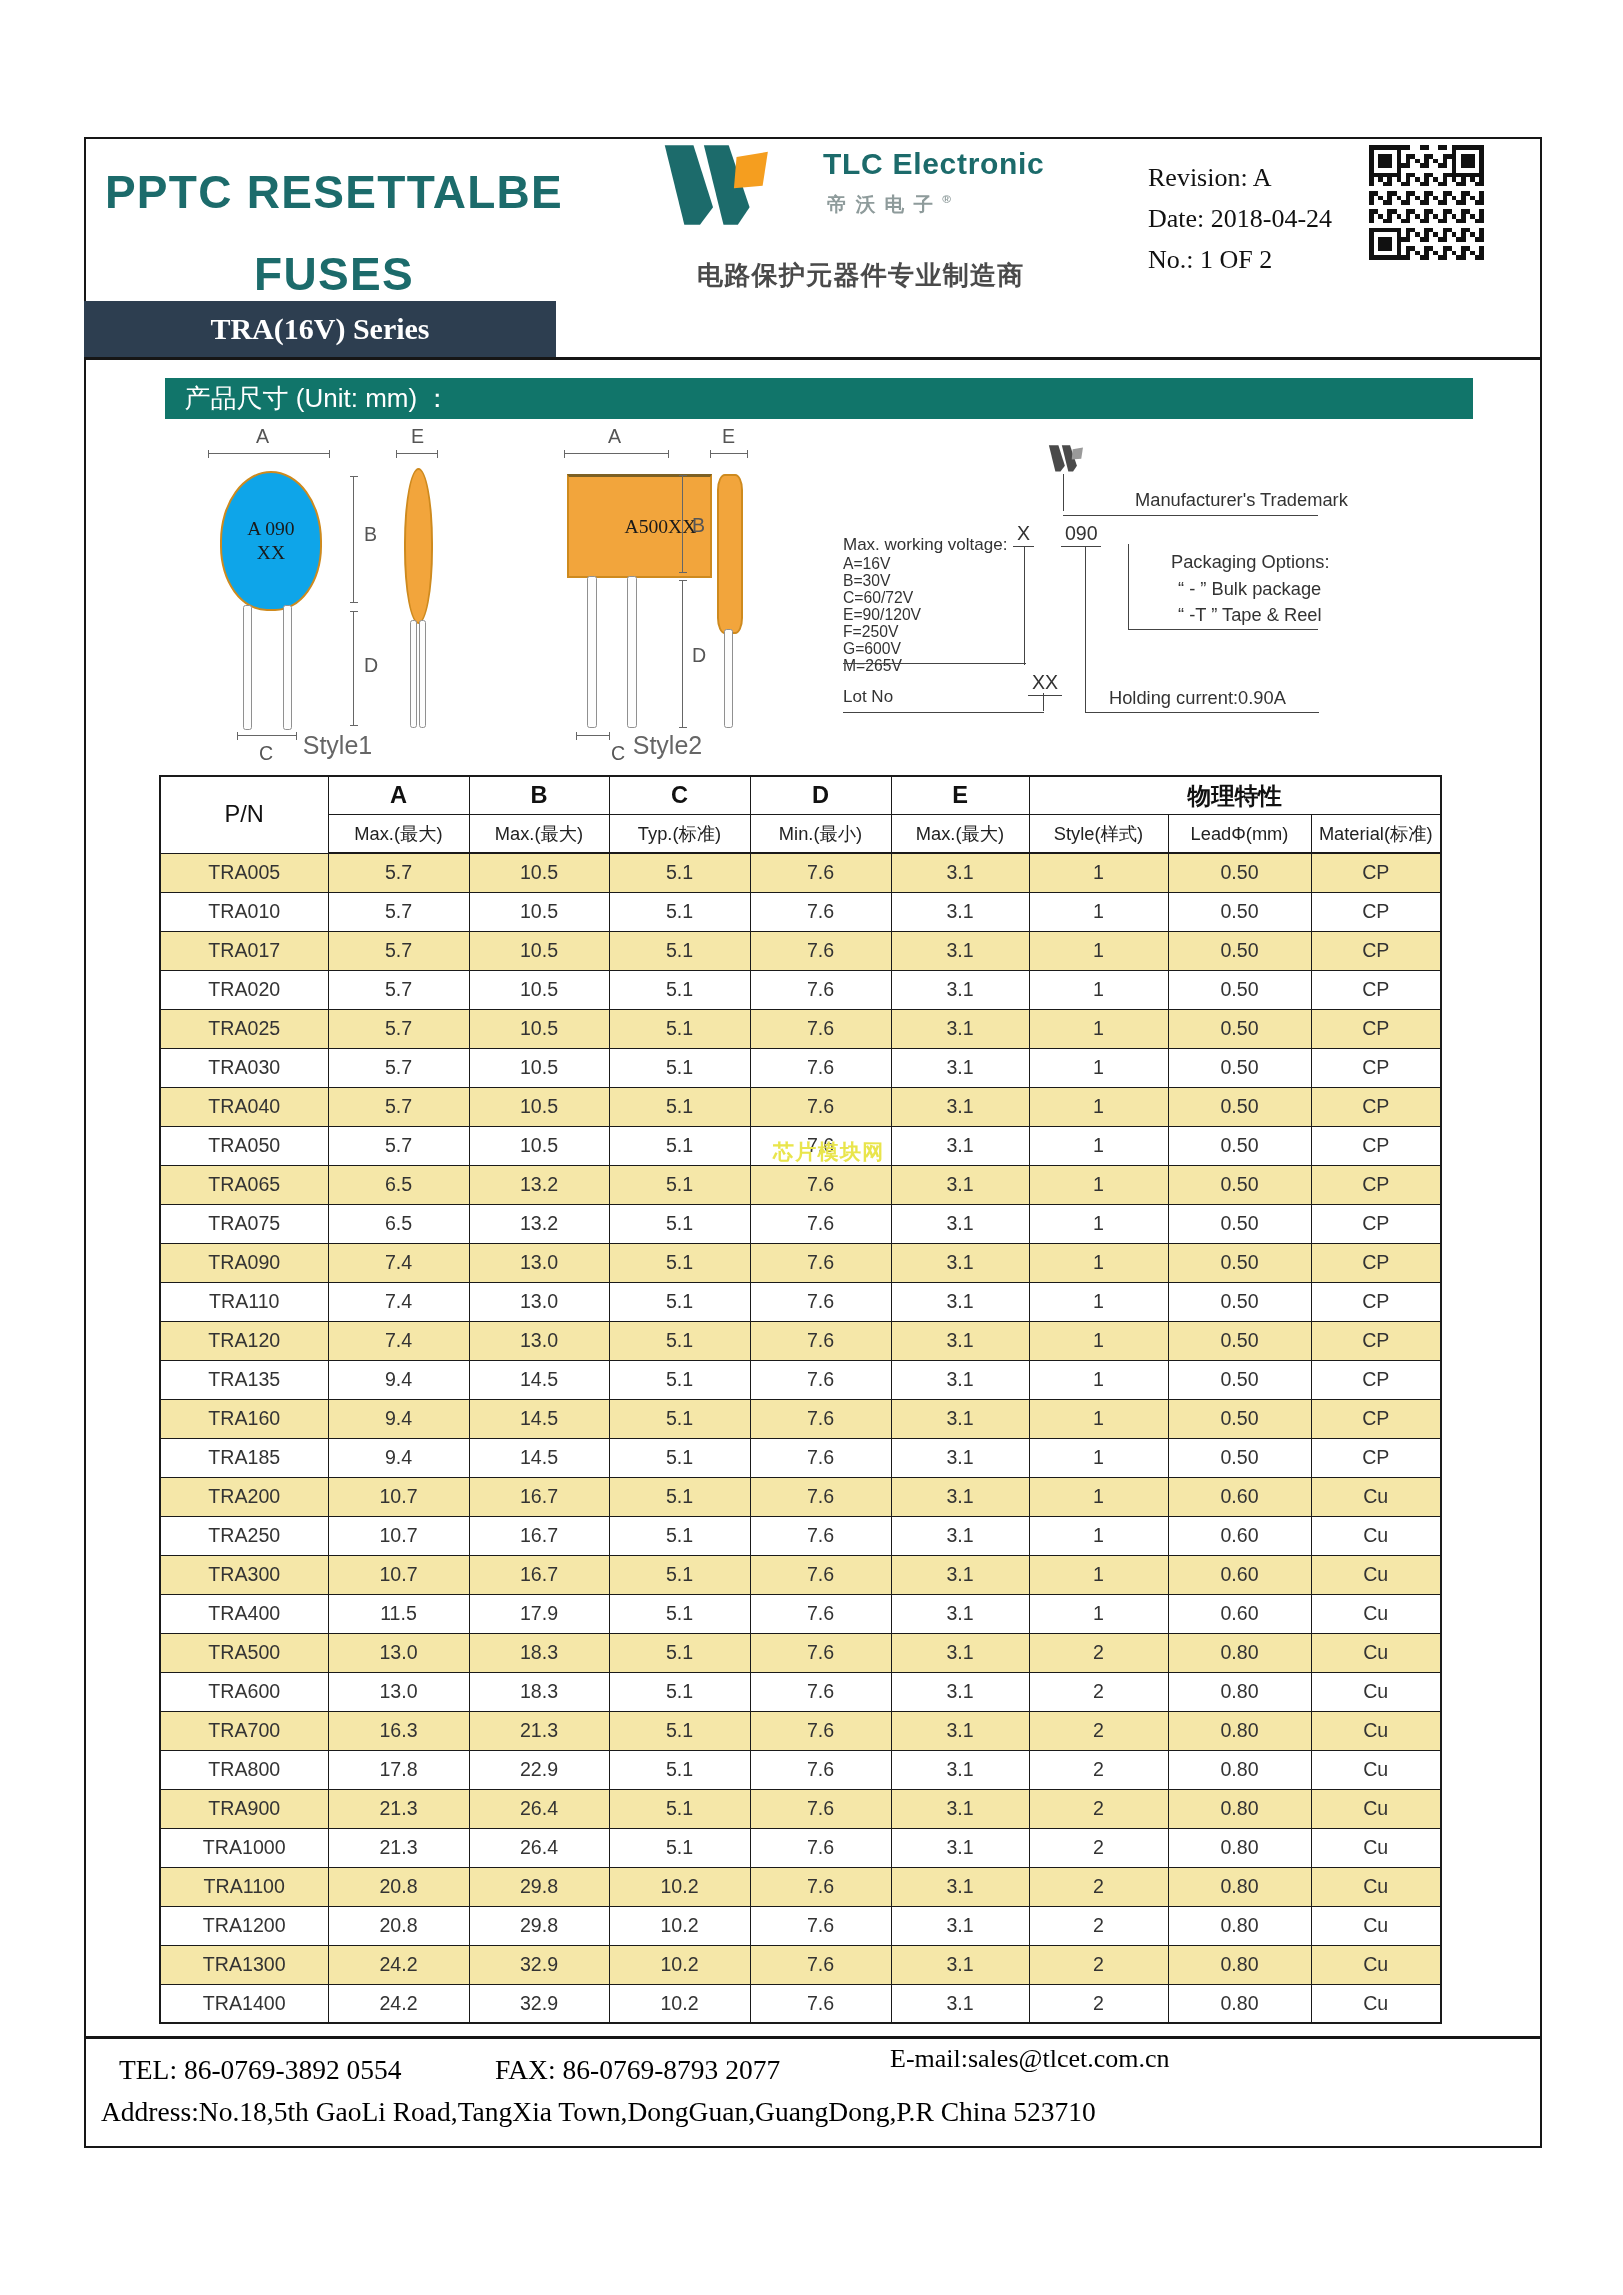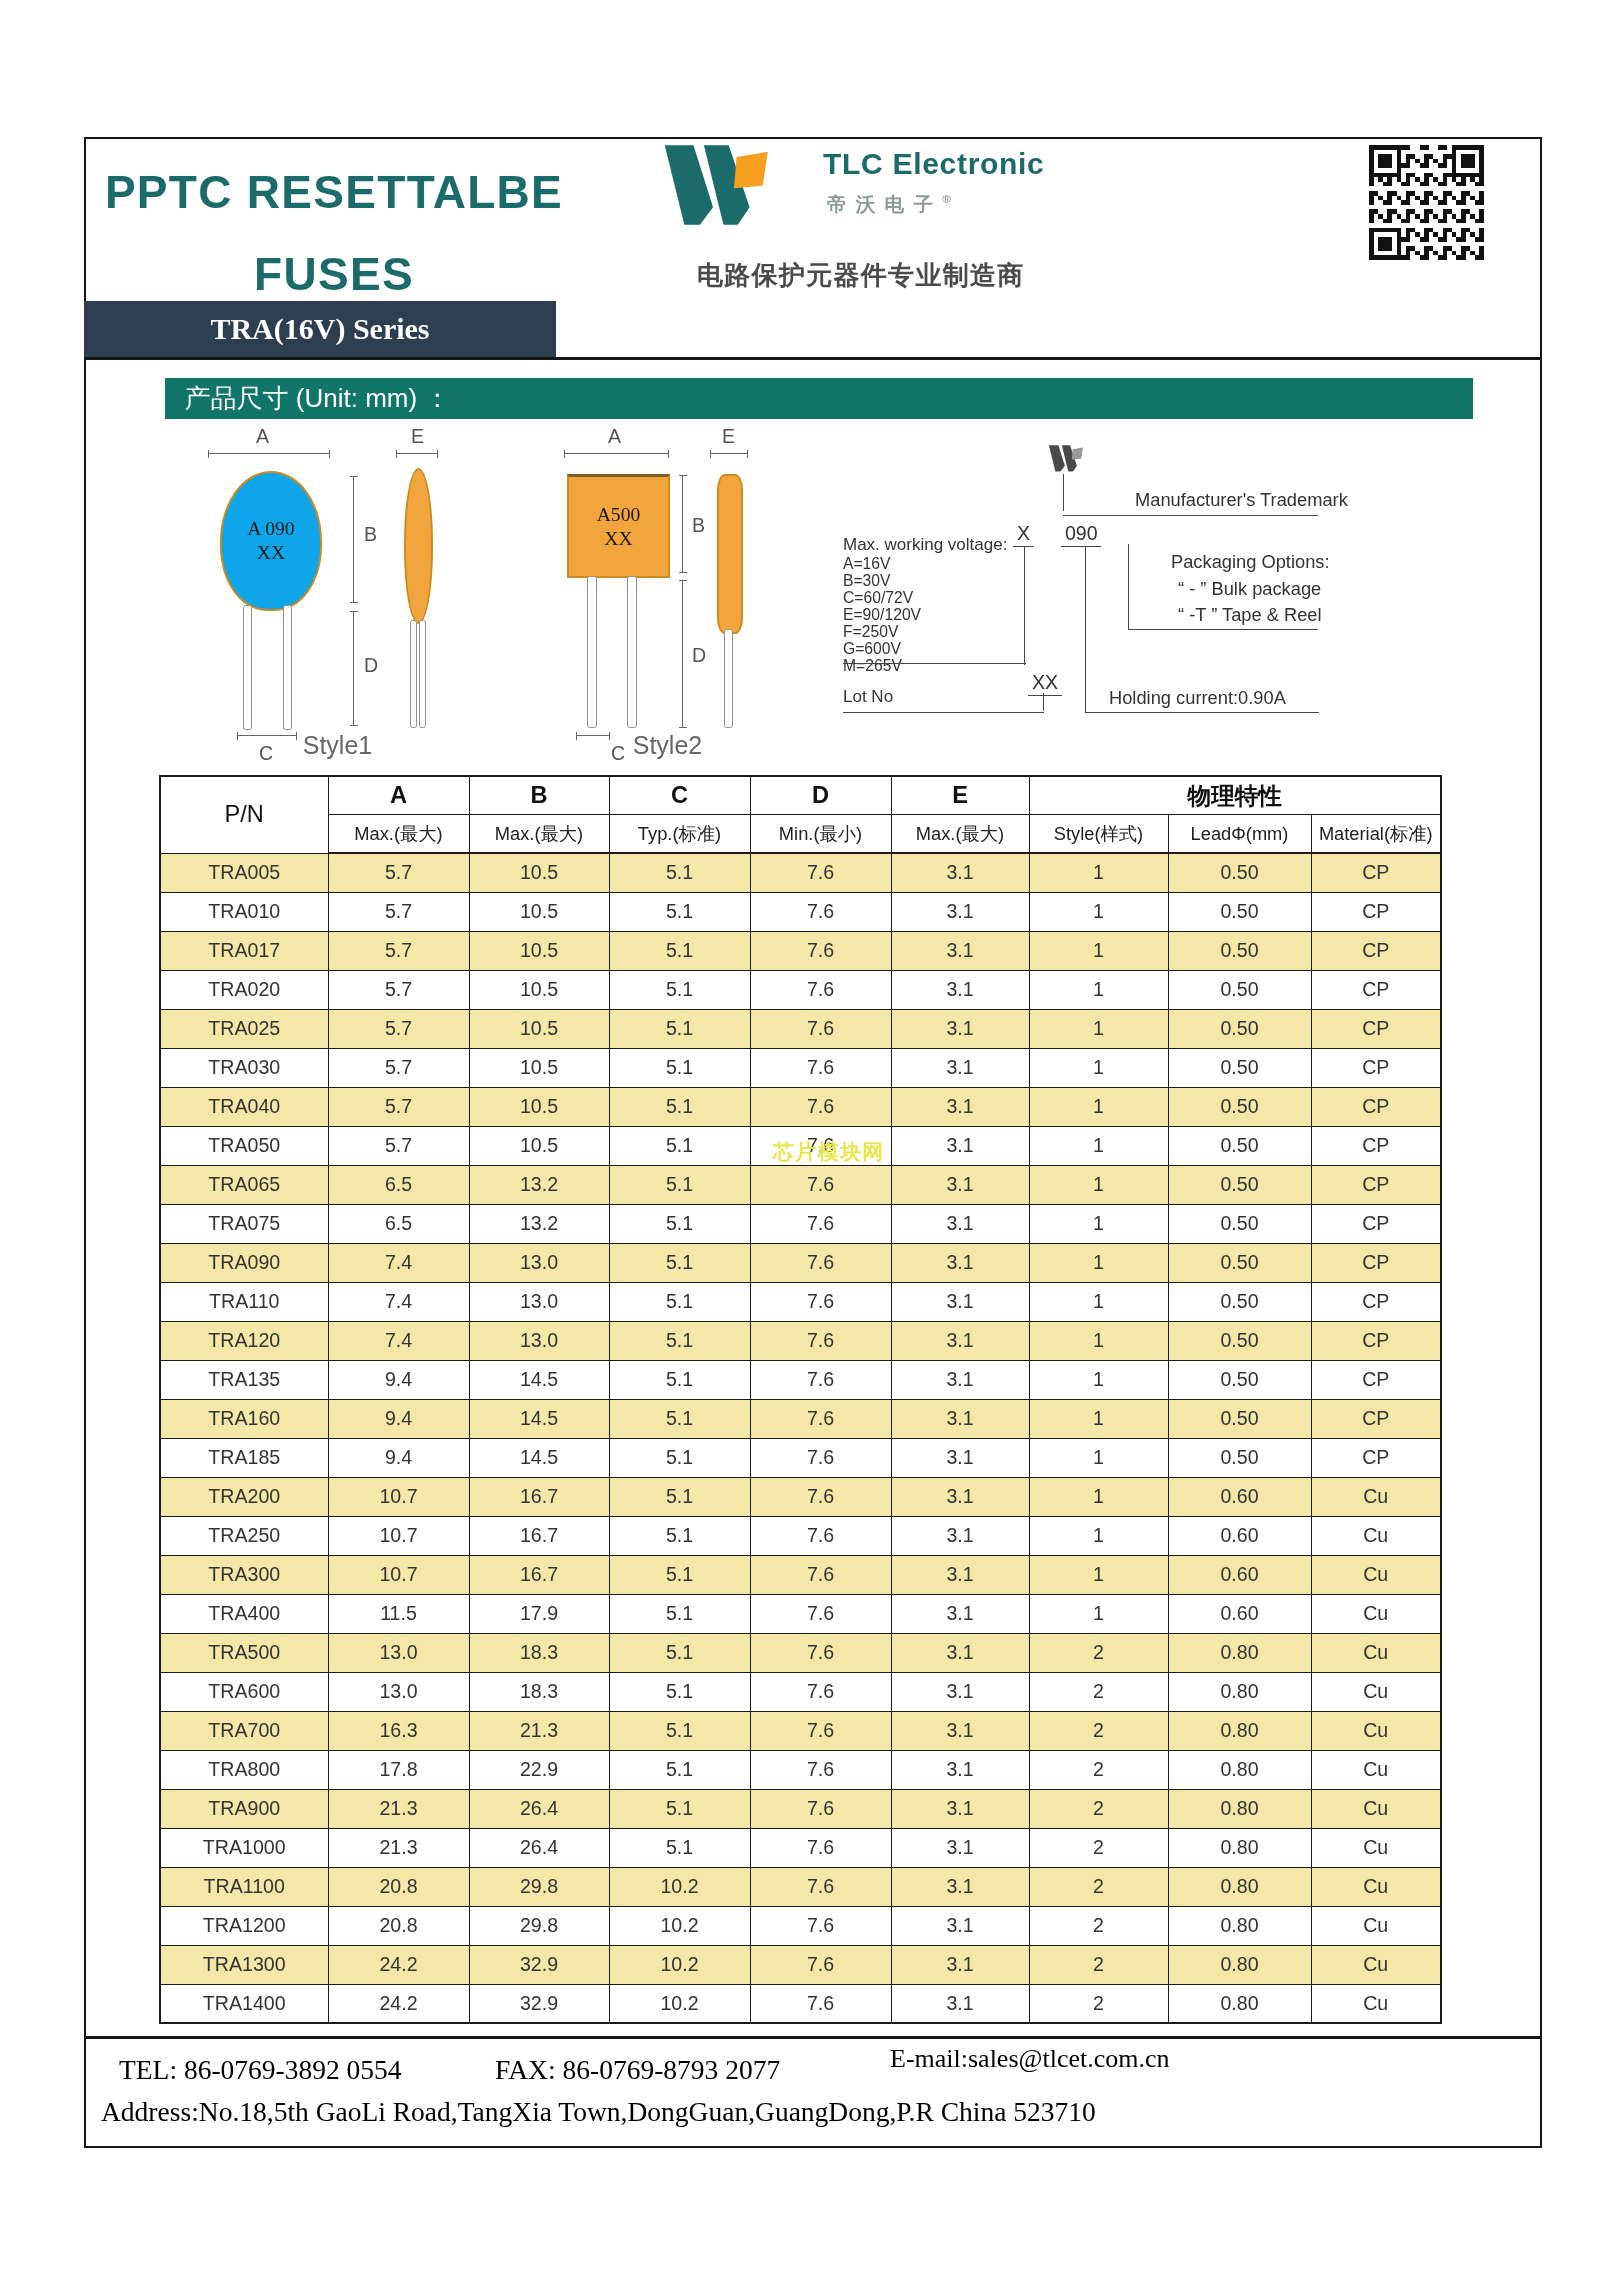--- a/index.html
+++ b/index.html
@@ -21,23 +21,23 @@
   .rev{position:absolute;font-family:"Liberation Serif",serif;font-size:26px;color:#111;line-height:41px;white-space:nowrap;}
   
   .band{position:absolute;left:165px;top:378px;width:1308px;height:41px;background:#11756a;
         color:#ffffff;font-size:26px;display:flex;align-items:center;padding-left:19.6px;box-sizing:border-box;}
   
   .fuse-disc{position:absolute;left:220px;top:471px;width:98px;height:136px;background:#0ea5e9;
         border:2px solid #ce8a1e;border-radius:50% 50% 46% 46%;display:flex;flex-direction:column;
         align-items:center;justify-content:center;font-family:"Liberation Serif",serif;
         font-size:19.6px;color:#1a1a1a;line-height:23.6px;}
   .fuse-rect{position:absolute;left:567px;top:474px;width:99px;height:99px;background:#f2a53c;
-        border:2px solid #ce8a1e;border-top:3.9px solid #7c6023;display:flex;flex-direction:column;
+        border:2px solid #ce8a1e;border-top:3.9px solid #7c6023;display:flex;
         align-items:center;justify-content:center;font-family:"Liberation Serif",serif;
-        font-size:19.6px;color:#1a1a1a;line-height:23.6px;}
+        font-size:19.6px;color:#1a1a1a;line-height:23.6px;padding-left:42px;}
   .lens{position:absolute;background:#f2a53c;border:2px solid #ce8a1e;border-radius:50%/48%;}
   .leg{position:absolute;background:#fdfdfd;border:1.3px solid #909090;border-radius:2.6px;}
   .dline{position:absolute;background:#666;}
   .dline.h{height:1.3px;} .dline.h::before,.dline.h::after{content:"";position:absolute;top:-3.3px;width:1.3px;height:7.9px;background:#666;}
   .dline.h::before{left:0;} .dline.h::after{right:0;}
   .dline.v{width:1.3px;} .dline.v::before,.dline.v::after{content:"";position:absolute;left:-3.3px;width:7.9px;height:1.3px;background:#666;}
   .dline.v::before{top:0;} .dline.v::after{bottom:0;}
   .dim{position:absolute;font-size:19.6px;color:#555;}
   .style-label{position:absolute;width:131px;text-align:center;font-size:25px;color:#666;top:731px;}
   
@@ -78,20 +78,25 @@
     <polygon points="18,0 62,0 92,95 72,122 48,122" fill="#1c6b6b"></polygon>
     <polygon points="78,0 116,0 148,95 130,122 108,122" fill="#1c6b6b"></polygon>
     <polygon points="128,18 176,10 168,62 124,66" fill="#f59e1f"></polygon>
   </svg>
   <div class="logo-text" style="left:823px;top:147px;">TLC Electronic</div>
   <div class="logo-cn" style="left:827px;top:191px;">
     <span>帝沃电子</span><sup style="font-size:11.8px;letter-spacing:0;">®</sup>
   </div>
   <div class="tagline" style="left:697px;top:258px;">电路保护元器件专业制造商</div>
 
+  <div class="rev" style="left:1148px;top:157px;">
+    <div>Revision: A</div>
+    <div>Date: 2018-04-24</div>
+    <div>No.: 1 OF 2</div>
+  </div>
 
   <svg class="qr" viewBox="0 0 25 25" shape-rendering="crispEdges">
       <rect x="0" y="0" width="1" height="1" fill="#111"></rect>
       <rect x="1" y="0" width="1" height="1" fill="#111"></rect>
       <rect x="2" y="0" width="1" height="1" fill="#111"></rect>
       <rect x="3" y="0" width="1" height="1" fill="#111"></rect>
       <rect x="4" y="0" width="1" height="1" fill="#111"></rect>
       <rect x="5" y="0" width="1" height="1" fill="#111"></rect>
       <rect x="6" y="0" width="1" height="1" fill="#111"></rect>
       <rect x="7" y="0" width="1" height="1" fill="#111"></rect>

